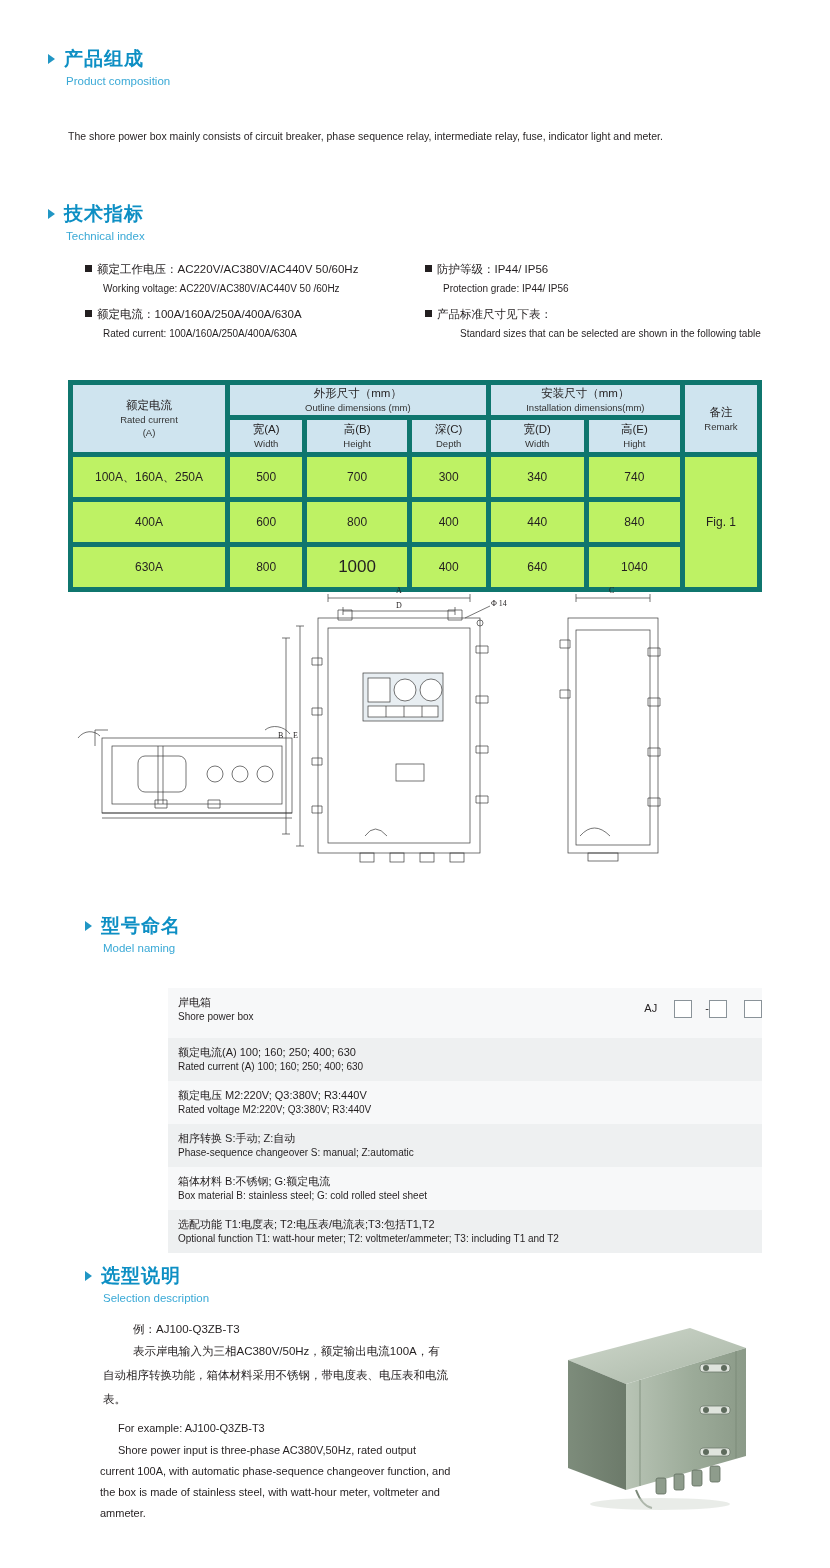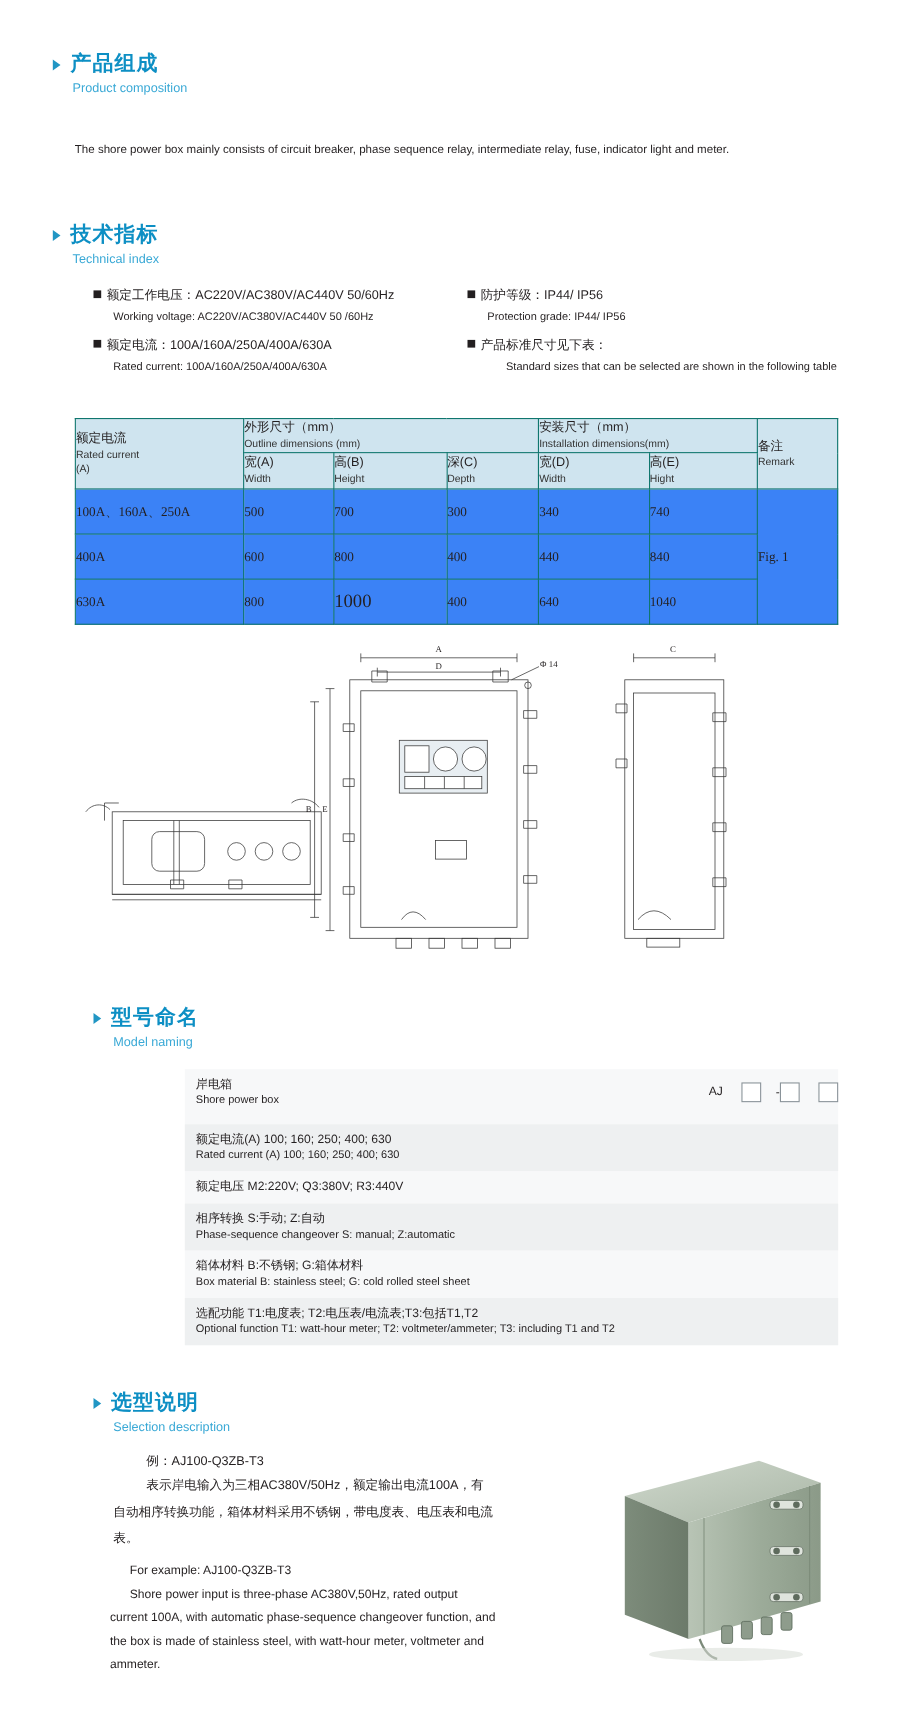--- a/index.html
+++ b/index.html
@@ -28,25 +28,25 @@
   .p-en{position:absolute;font-size:10.5px;color:#231f20;line-height:16px;}
 
   .bullet{display:inline-block;width:7px;height:7px;background:#231f20;margin-right:5px;vertical-align:1px;}
 
   .spec-line{position:absolute;font-size:11.5px;line-height:18px;color:#231f20;}
   .spec-sub{position:absolute;font-size:10px;line-height:16px;color:#231f20;}
 
   
   .tbl{position:absolute;left:68px;top:380px;width:694px;border-collapse:collapse;}
   .tbl td,.tbl th{
-    border:1px solid #0f766e;text-align:left;vertical-align:middle;
+    border:5px solid #0f766e;text-align:center;vertical-align:middle;
     font-size:11px;color:#231f20;padding:0;
   }
   .tbl thead td{background:#cfe4ef;}
-  .tbl tbody td{background:#3b82f6;font-family:Liberation Serif, serif;}
+  .tbl tbody td{background:#bef264;}
   .cn-s{font-size:11.5px;display:block;line-height:15px;}
   .en-s{font-size:9.5px;display:block;line-height:13px;color:#333;}
 
   
   .drawing{position:absolute;left:60px;top:578px;width:710px;height:290px;}
 
   
   .mn{position:absolute;left:168px;top:972px;width:594px;}
   .mn-row{position:relative;padding:7px 0 7px 10px;}
   .mn-row.alt{background:#eef0f1;}
@@ -264,43 +264,44 @@
     </svg>
   </div>
 
   <div class="sec-head" style="left:85px;top:915px;">
     <span class="tri"></span>
     <div class="cn">型号命名</div>
     <div class="en">Model naming</div>
   </div>
 
   <div class="mn">
-    <div class="mn-row plain" style="height:36px;">
+    <div class="mn-row plain" style="height:36px;margin-top:16px;">
       <div class="mn-cn">岸电箱</div>
       <div class="mn-en">Shore power box</div>
       <div class="mn-code" style="right:0;top:12px;">
         <span>AJ</span>
         <span class="mn-box" style="margin-left:14px;"></span>
         <span style="margin-left:10px;">-</span><span class="mn-box"></span>
         <span class="mn-box" style="margin-left:14px;"></span>
       </div>
     </div>
     <div class="mn-row alt">
       <div class="mn-cn">额定电流(A)  100; 160; 250; 400; 630</div>
       <div class="mn-en">Rated current (A)  100; 160; 250; 400; 630</div>
     </div>
     <div class="mn-row plain">
       <div class="mn-cn">额定电压    M2:220V;  Q3:380V;  R3:440V</div>
+      <div class="mn-en">Rated voltage   M2:220V;  Q3:380V;  R3:440V</div>
     </div>
     <div class="mn-row alt">
       <div class="mn-cn">相序转换   S:手动; Z:自动</div>
       <div class="mn-en">Phase-sequence changeover  S: manual;  Z:automatic</div>
     </div>
     <div class="mn-row plain">
-      <div class="mn-cn">箱体材料     B:不锈钢;  G:箱体材料</div>
+      <div class="mn-cn">箱体材料     B:不锈钢;  G:额定电流</div>
       <div class="mn-en">Box material     B: stainless steel;  G: cold rolled steel sheet</div>
     </div>
     <div class="mn-row alt">
       <div class="mn-cn">选配功能       T1:电度表;  T2:电压表/电流表;T3:包括T1,T2</div>
       <div class="mn-en">Optional function   T1: watt-hour meter; T2: voltmeter/ammeter; T3: including T1 and T2</div>
     </div>
   </div>
 
   <div class="sec-head" style="left:85px;top:1265px;">
     <span class="tri"></span>

